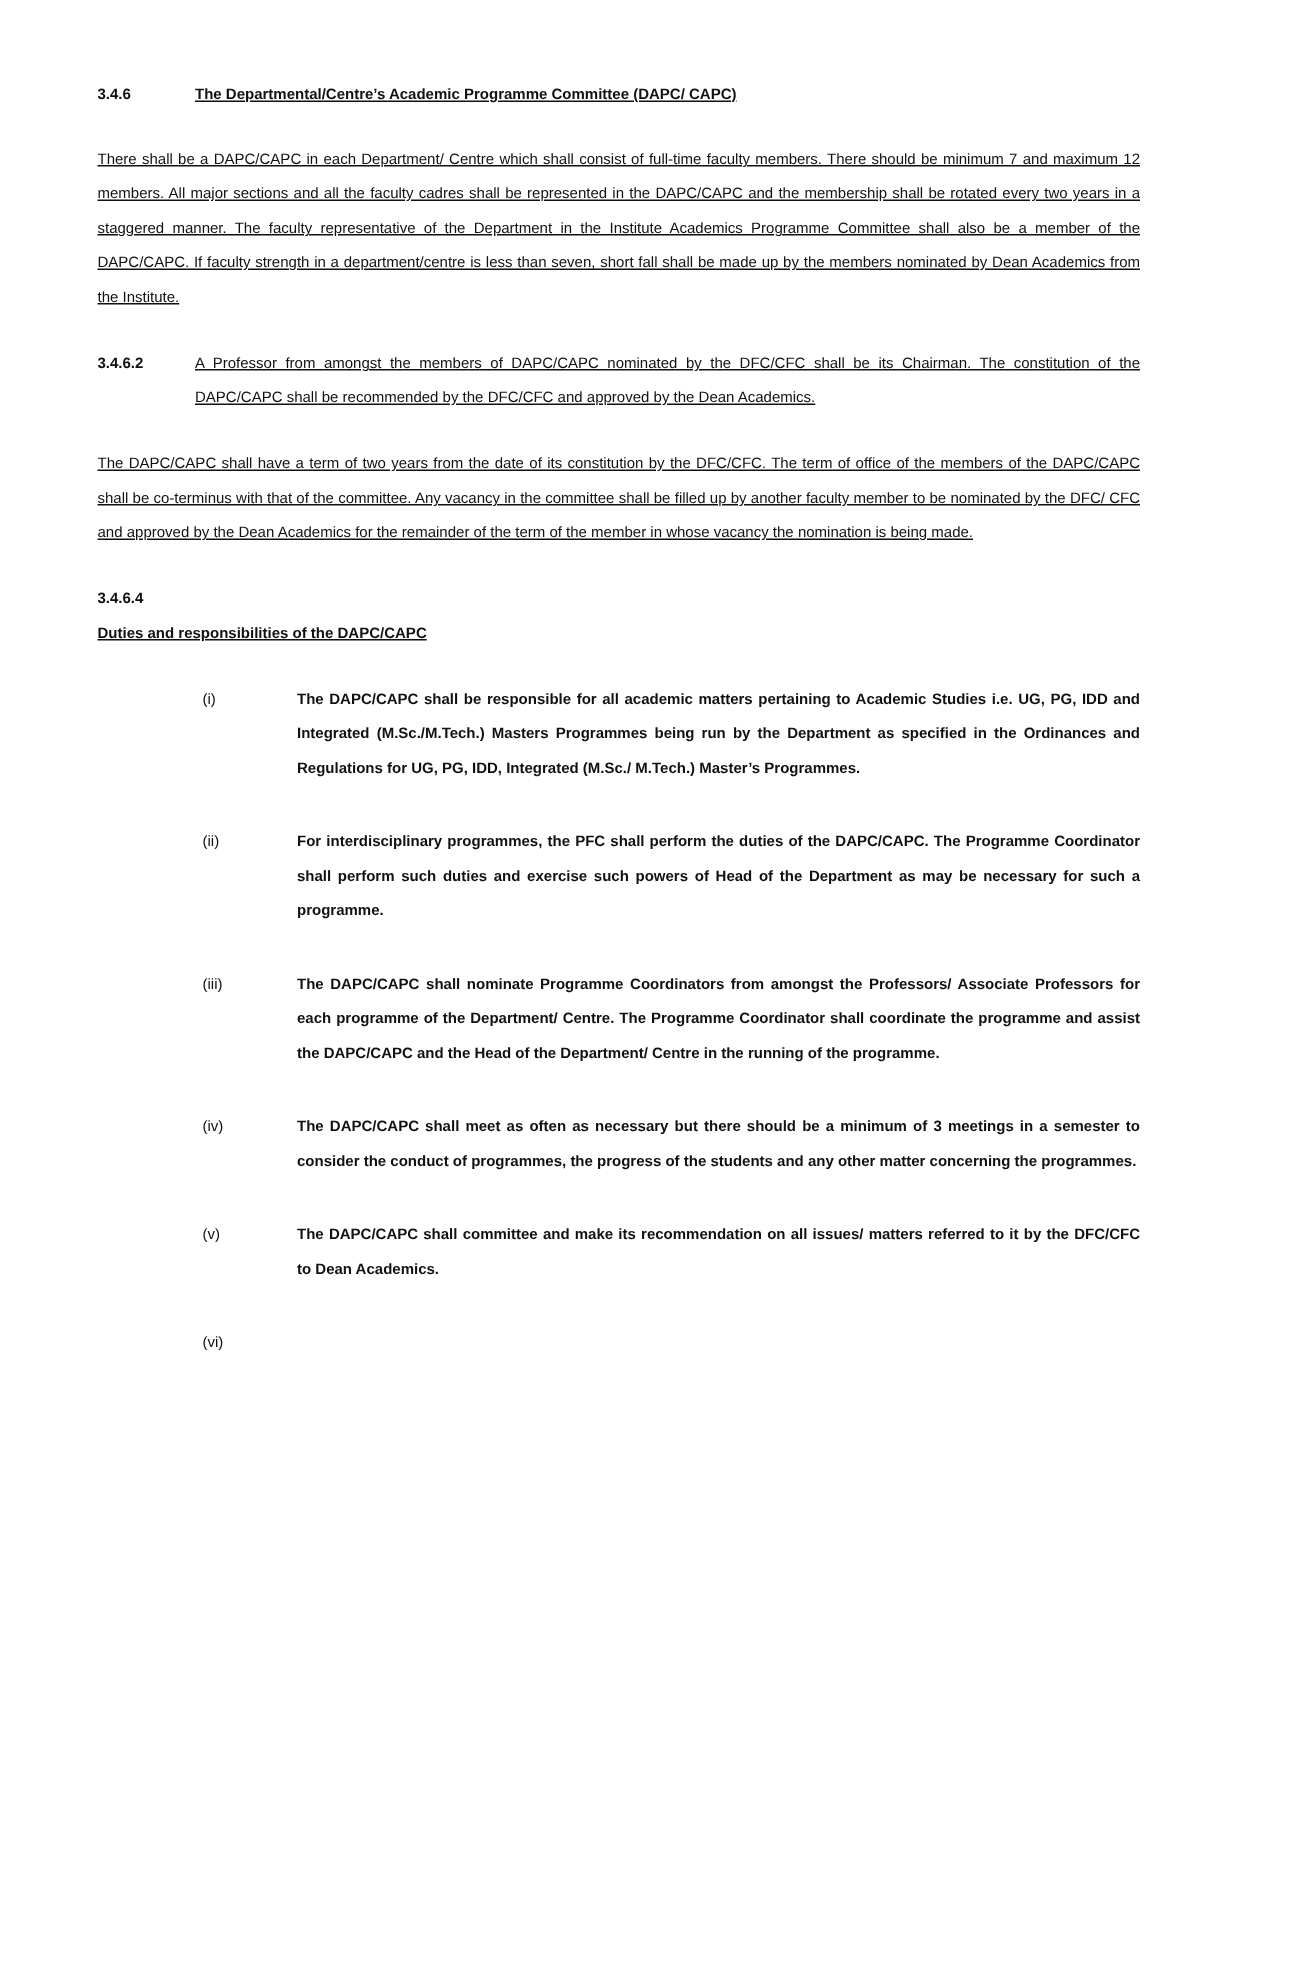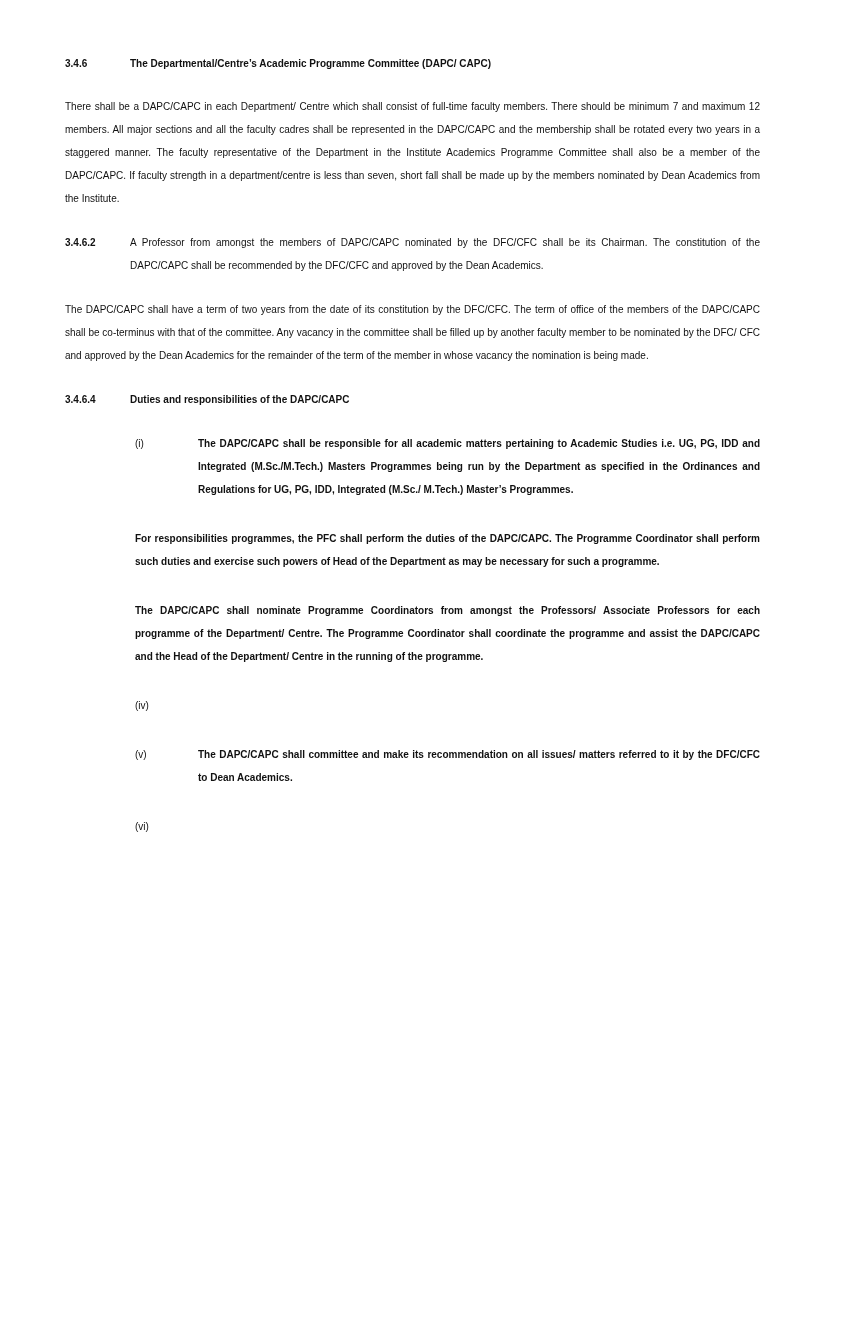--- a/index.html
+++ b/index.html
@@ -26,30 +26,32 @@
     margin-bottom: 21px;
   }
   .sec-num {
     width: 65px;
     flex-shrink: 0;
     font-weight: bold;
   }
   .sec-body {
     flex: 1;
     text-align: justify;
+    text-decoration: underline;
   }
   .sec-body.bold {
     font-weight: bold;
     text-align: left;
   }
 
   .heading-block {
     margin-bottom: 20px;
   }
   .duties-heading {
+    flex-direction: column;
   }
 
   
   .duty {
     display: flex;
     margin-left: 70px;   
     margin-bottom: 26px;
   }
   .duty-num {
     width: 63px;
@@ -91,29 +93,32 @@
     <span class="sec-num">3.4.6.4</span>
     <span class="sec-body bold">Duties and responsibilities of the DAPC/CAPC</span>
   </div>
 
   <div class="duty">
     <span class="duty-num">(i)</span>
     <span class="duty-body">The DAPC/CAPC shall be responsible for all academic matters pertaining to Academic Studies i.e. UG, PG, IDD and Integrated (M.Sc./M.Tech.) Masters Programmes being run by the Department as specified in the Ordinances and Regulations for UG, PG, IDD, Integrated  (M.Sc./ M.Tech.) Master’s Programmes.</span>
   </div>
 
   <div class="duty">
-    <span class="duty-body">For responsibilities programmes, the PFC shall perform the duties of the DAPC/CAPC. The Programme Coordinator shall perform such duties and exercise such powers of Head of the Department as may be necessary for such a programme.</span>
+    <span class="duty-num">(ii)</span>
+    <span class="duty-body">For interdisciplinary programmes, the PFC shall perform the duties of the DAPC/CAPC. The Programme Coordinator shall perform such duties and exercise such powers of Head of the Department as may be necessary for such a programme.</span>
   </div>
 
   <div class="duty">
+    <span class="duty-num">(iii)</span>
     <span class="duty-body">The DAPC/CAPC shall nominate Programme Coordinators from amongst the Professors/ Associate Professors for each programme of the Department/ Centre. The Programme Coordinator shall coordinate the programme and assist the DAPC/CAPC and the Head of the Department/ Centre in the running of the programme.</span>
   </div>
 
   <div class="duty">
     <span class="duty-num">(iv)</span>
+    <span class="duty-body">The DAPC/CAPC shall meet as often as necessary but there should be a minimum of 3 meetings in a semester to consider the conduct of programmes, the progress of the students and any other matter concerning the programmes.</span>
   </div>
 
   <div class="duty">
     <span class="duty-num">(v)</span>
     <span class="duty-body">The DAPC/CAPC shall committee and make its recommendation on all issues/ matters referred to it by the DFC/CFC to Dean Academics.</span>
   </div>
 
   <div class="duty">
     <span class="duty-num">(vi)</span>
   </div>

